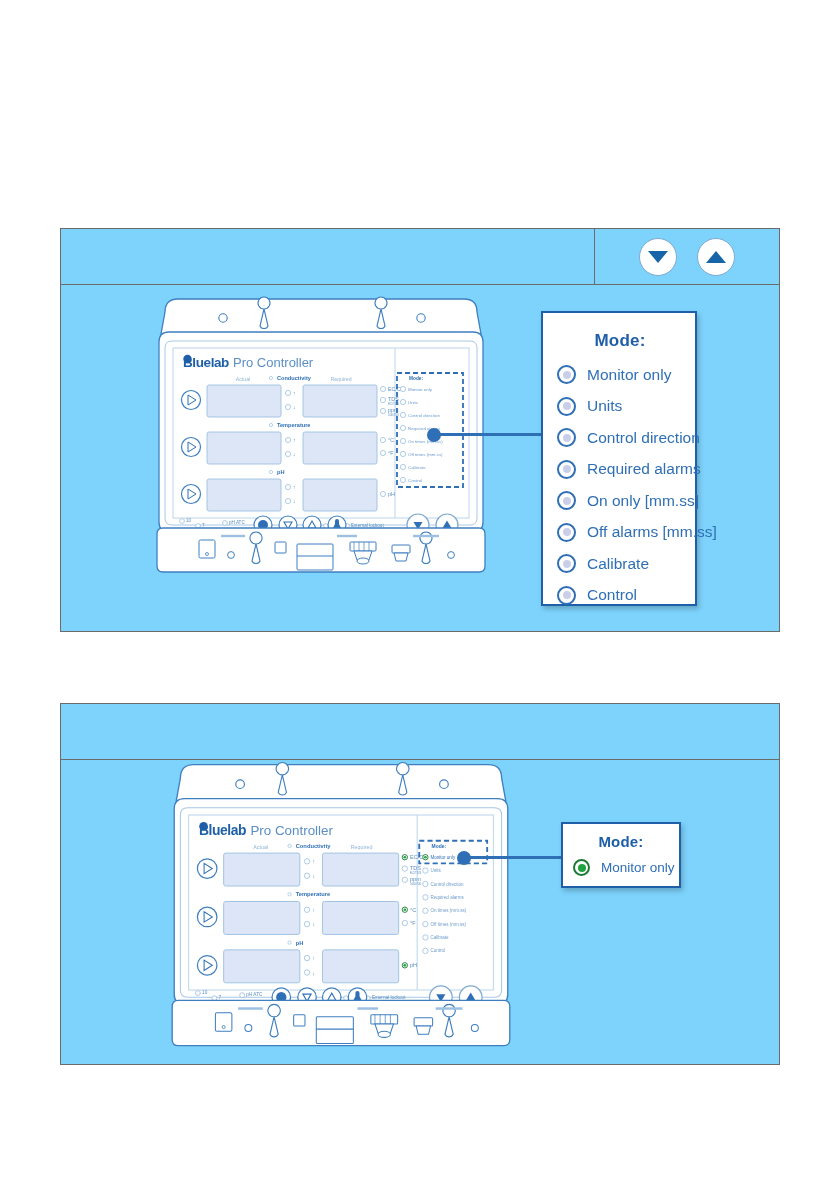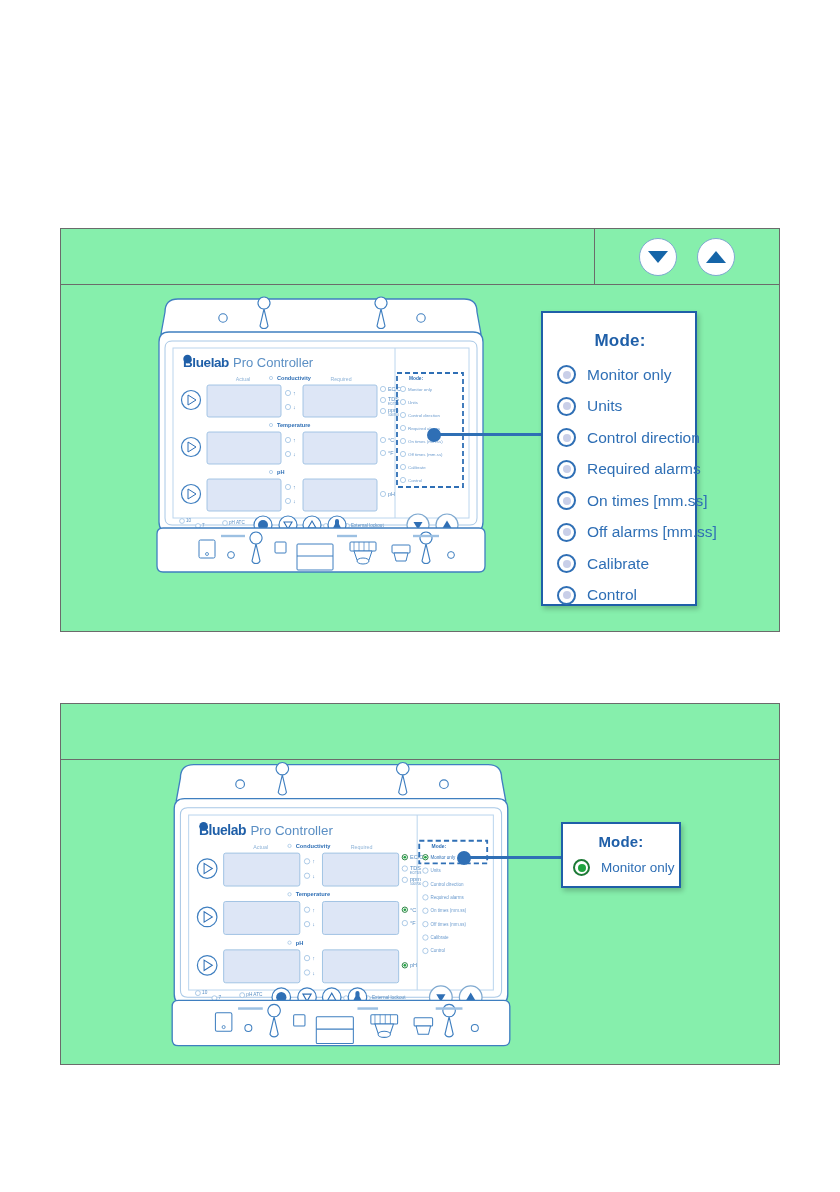--- a/index.html
+++ b/index.html
@@ -13,21 +13,21 @@
     position: relative;
     overflow: hidden;
   }
 
   .page { position:absolute; inset:0; }
 
   
   .panel-table {
     position: absolute;
     border: 1px solid #6b6b6b;
-    background:#86efac;
+    background:#7dd3fc;
   }
   .table-one { left:60px; top:228px; width:720px; height:404px; }
   .table-two { left:60px; top:703px; width:720px; height:362px; }
 
   .hdr-row {
     display:flex;
     height: 56px;
     border-bottom: 1px solid #6b6b6b;
   }
   .hdr-cell-left { flex: 1 1 auto; border-right: 1px solid #6b6b6b; }
@@ -330,21 +330,21 @@
     <div class="co-item">
       <span class="co-radio">
           <i></i>
         </span>
       <span class="co-label">Required alarms</span>
     </div>
     <div class="co-item">
       <span class="co-radio">
           <i></i>
         </span>
-      <span class="co-label">On times [mm.ss]</span>
+      <span class="co-label">On only [mm.ss]</span>
     </div>
     <div class="co-item">
       <span class="co-radio">
           <i></i>
         </span>
       <span class="co-label">Off alarms [mm.ss]</span>
     </div>
     <div class="co-item">
       <span class="co-radio">
           <i></i>

